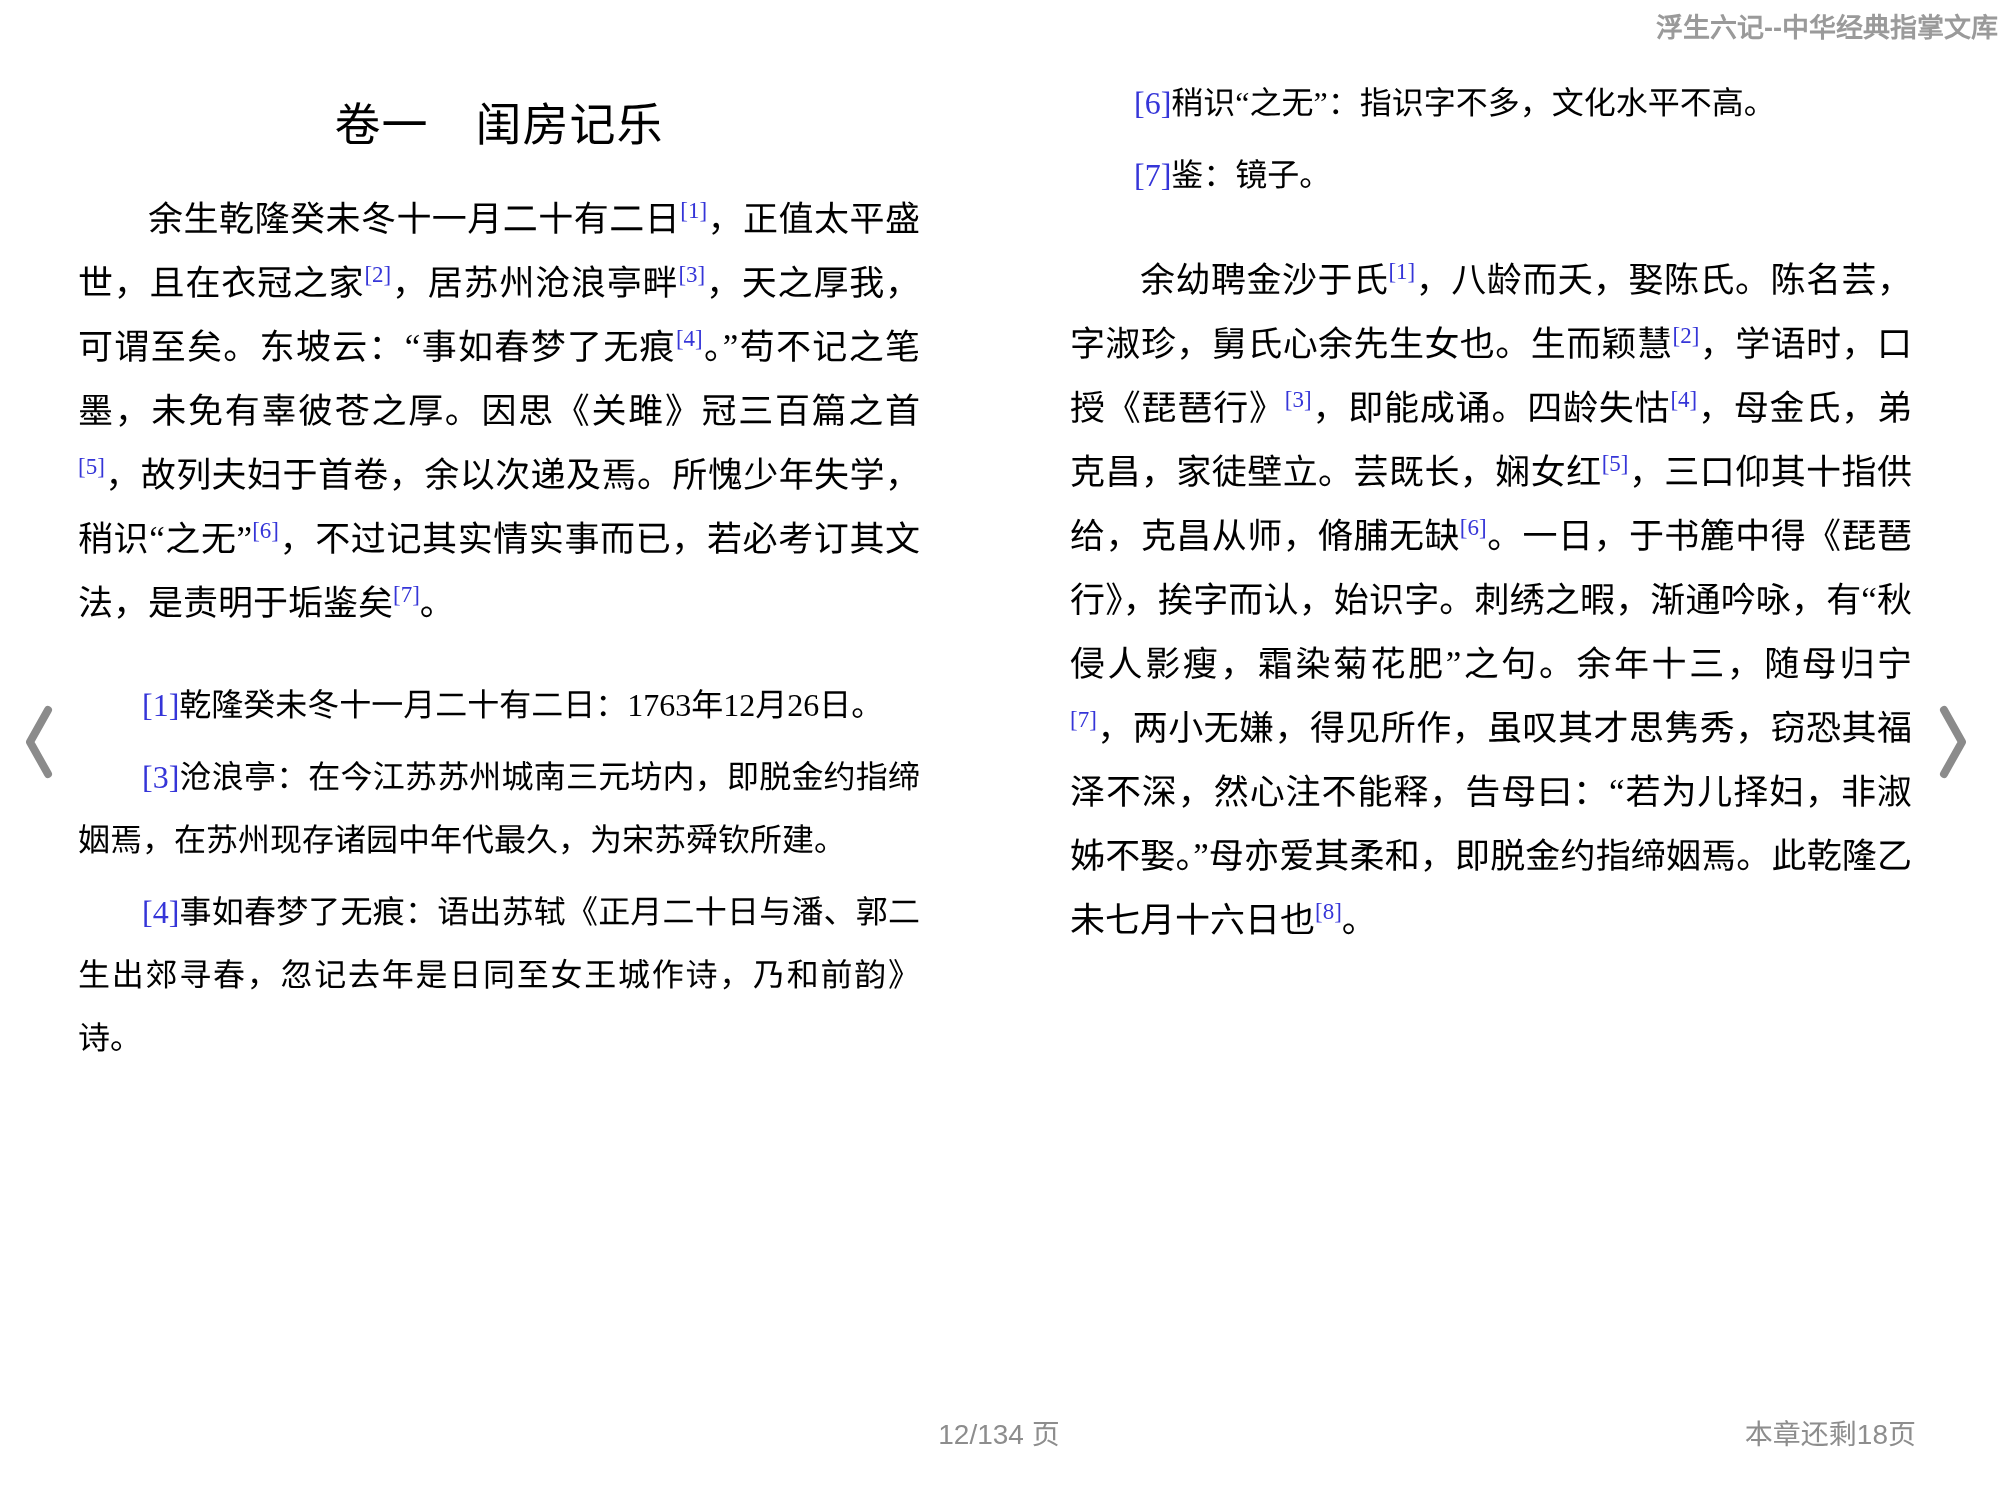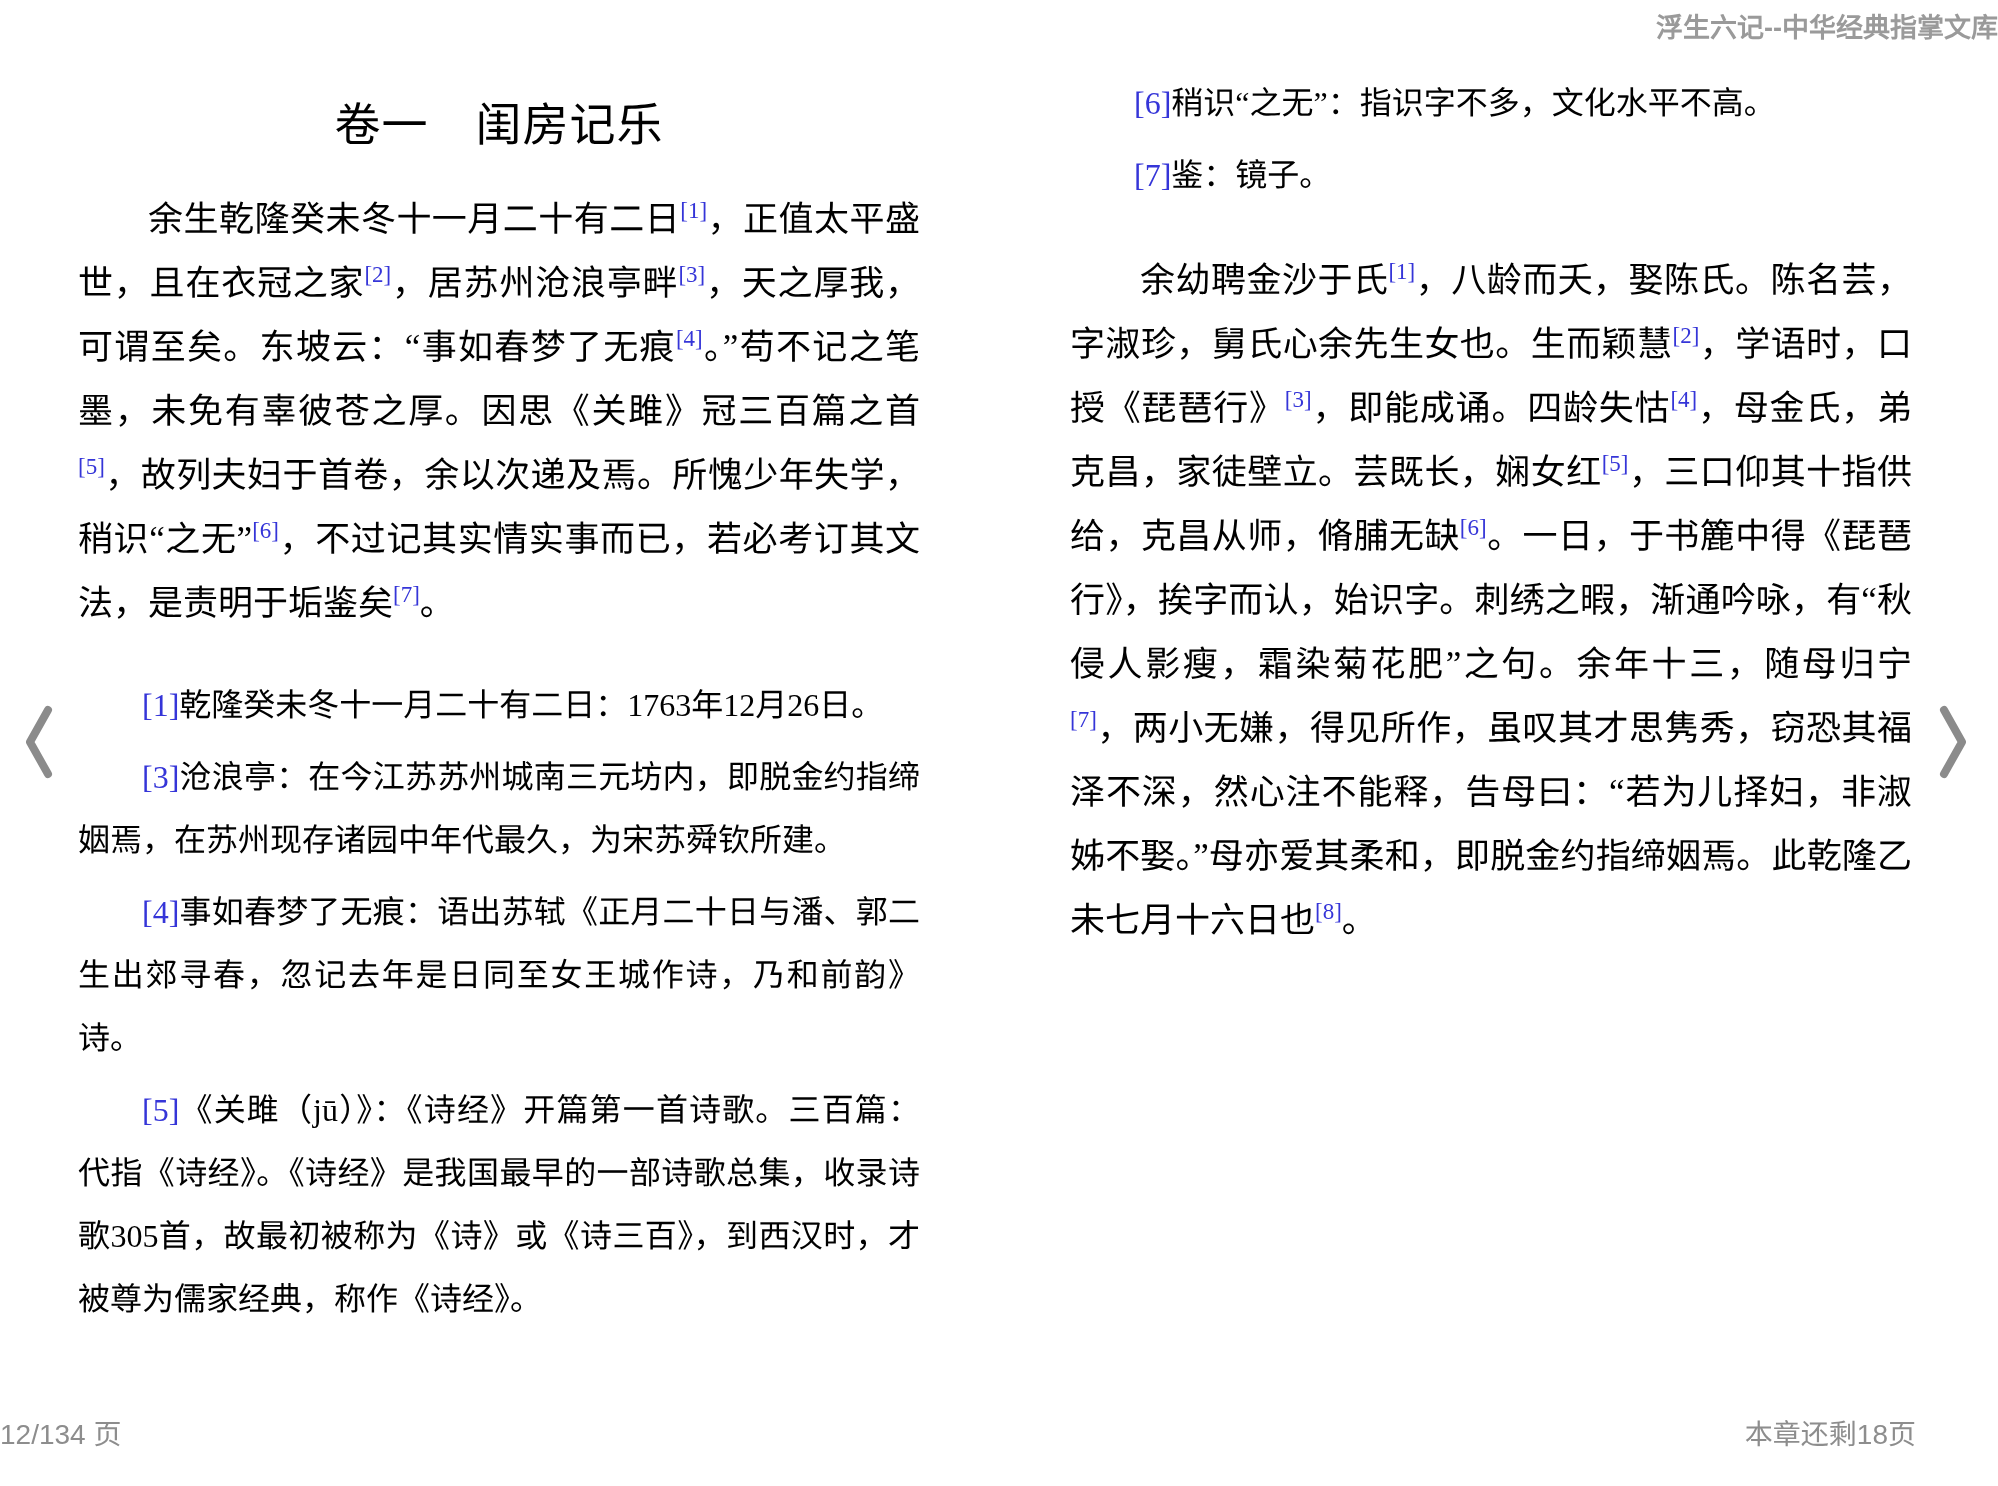--- a/index.html
+++ b/index.html
@@ -46,21 +46,21 @@
     display:flex;align-items:center;justify-content:center;
     cursor:pointer;background:transparent;border:none;padding:0;
   }
   .nav-arrow.left{left:16px;}
   .nav-arrow.right{right:22px;}
   .page-footer{
     position:absolute;left:0;bottom:34px;width:100%;
     font-family:"Liberation Sans","DejaVu Sans",sans-serif;
     font-size:28px;color:var(--muted2,#8d8d8d);
   }
-  .page-indicator{display:block;width:100%;}
+  .page-indicator{display:block;text-align:center;width:100%;}
   .chapter-remaining{position:absolute;right:82px;bottom:0;text-align:right;}
 </style>
 </head>
 <body>
 
 <header class="book-header">
   <span>浮生六记--中华经典指掌文库</span>
 </header>
 
 <button class="nav-arrow left" aria-label="previous page">
@@ -82,21 +82,20 @@
 <main class="columns">
   <section class="column">
     <h1 class="chapter-title">卷一　闺房记乐</h1>
     <div class="para-block">
         <p class="para"><span>余生乾隆癸未冬十一月二十有二日</span><span class="fn-ref">[1]</span><span>，正值太平盛世，且在衣冠之家</span><span class="fn-ref">[2]</span><span>，居苏州沧浪亭畔</span><span class="fn-ref">[3]</span><span>，天之厚我，可谓至矣。东坡云：“事如春梦了无痕</span><span class="fn-ref">[4]</span><span>。”苟不记之笔墨，未免有辜彼苍之厚。因思《关雎》冠三百篇之首</span><span class="fn-ref">[5]</span><span>，故列夫妇于首卷，余以次递及焉。所愧少年失学，稍识“之无”</span><span class="fn-ref">[6]</span><span>，不过记其实情实事而已，若必考订其文法，是责明于垢鉴矣</span><span class="fn-ref">[7]</span><span>。</span></p>
       </div>
     <div class="footnotes">
         <p class="fn-item"><span class="fn-marker">[1]</span><span>乾隆癸未冬十一月二十有二日：1763年12月26日。</span></p>
         <p class="fn-item"><span class="fn-marker">[3]</span><span>沧浪亭：在今江苏苏州城南三元坊内，即脱金约指缔姻焉，在苏州现存诸园中年代最久，为宋苏舜钦所建。</span></p>
         <p class="fn-item"><span class="fn-marker">[4]</span><span>事如春梦了无痕：语出苏轼《正月二十日与潘、郭二生出郊寻春，忽记去年是日同至女王城作诗，乃和前韵》诗。</span></p>
-        <p class="fn-item"><span class="fn-marker">[5]</span><span>《关雎（jū）》：《诗经》开篇第一首诗歌。三百篇：代指《诗经》。《诗经》是我国最早的一部诗歌总集，收录诗歌305首，故最初被称为《诗》或《诗三百》，到西汉时，才被尊为儒家经典，称作《诗经》。</span></p>
       </div>
   </section>
   <section class="column">
     <div class="footnotes top">
         <p class="fn-item"><span class="fn-marker">[6]</span><span>稍识“之无”：指识字不多，文化水平不高。</span></p>
         <p class="fn-item"><span class="fn-marker">[7]</span><span>鉴：镜子。</span></p>
       </div>
     <div class="para-block after-notes">
         <p class="para"><span>余幼聘金沙于氏</span><span class="fn-ref">[1]</span><span>，八龄而夭，娶陈氏。陈名芸，字淑珍，舅氏心余先生女也。生而颖慧</span><span class="fn-ref">[2]</span><span>，学语时，口授《琵琶行》</span><span class="fn-ref">[3]</span><span>，即能成诵。四龄失怙</span><span class="fn-ref">[4]</span><span>，母金氏，弟克昌，家徒壁立。芸既长，娴女红</span><span class="fn-ref">[5]</span><span>，三口仰其十指供给，克昌从师，脩脯无缺</span><span class="fn-ref">[6]</span><span>。一日，于书簏中得《琵琶行》，挨字而认，始识字。刺绣之暇，渐通吟咏，有“秋侵人影瘦，霜染菊花肥”之句。余年十三，随母归宁</span><span class="fn-ref">[7]</span><span>，两小无嫌，得见所作，虽叹其才思隽秀，窃恐其福泽不深，然心注不能释，告母曰：“若为儿择妇，非淑姊不娶。”母亦爱其柔和，即脱金约指缔姻焉。此乾隆乙未七月十六日也</span><span class="fn-ref">[8]</span><span>。</span></p>
       </div>

